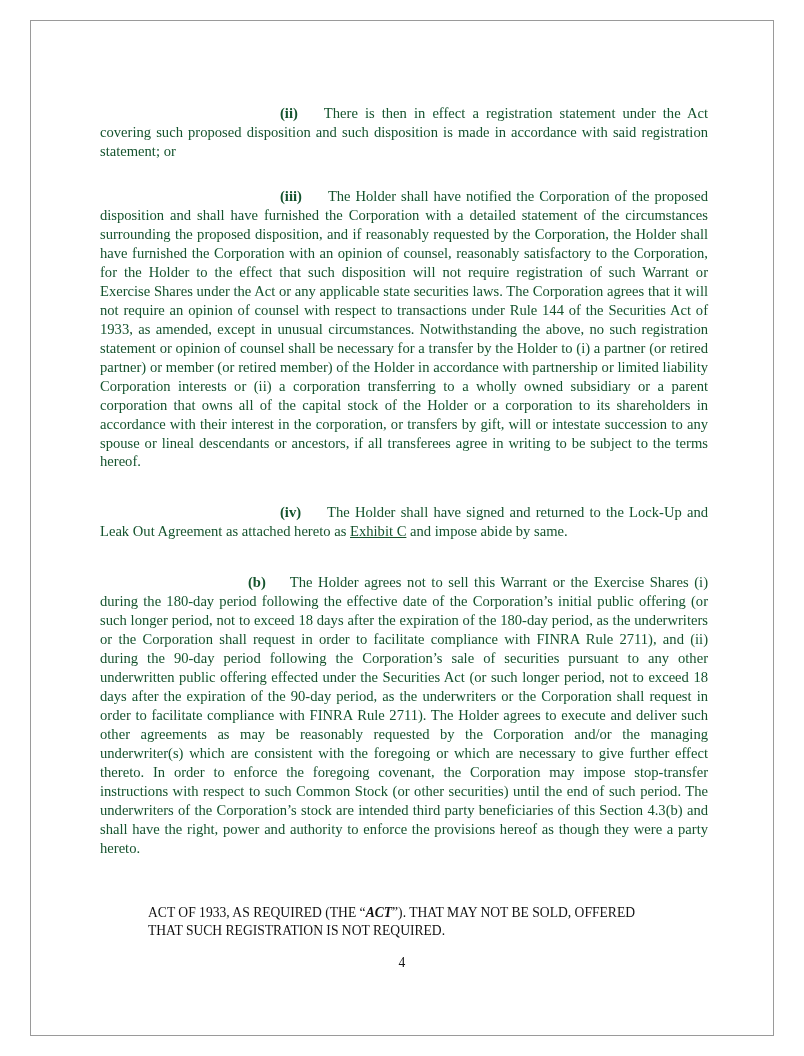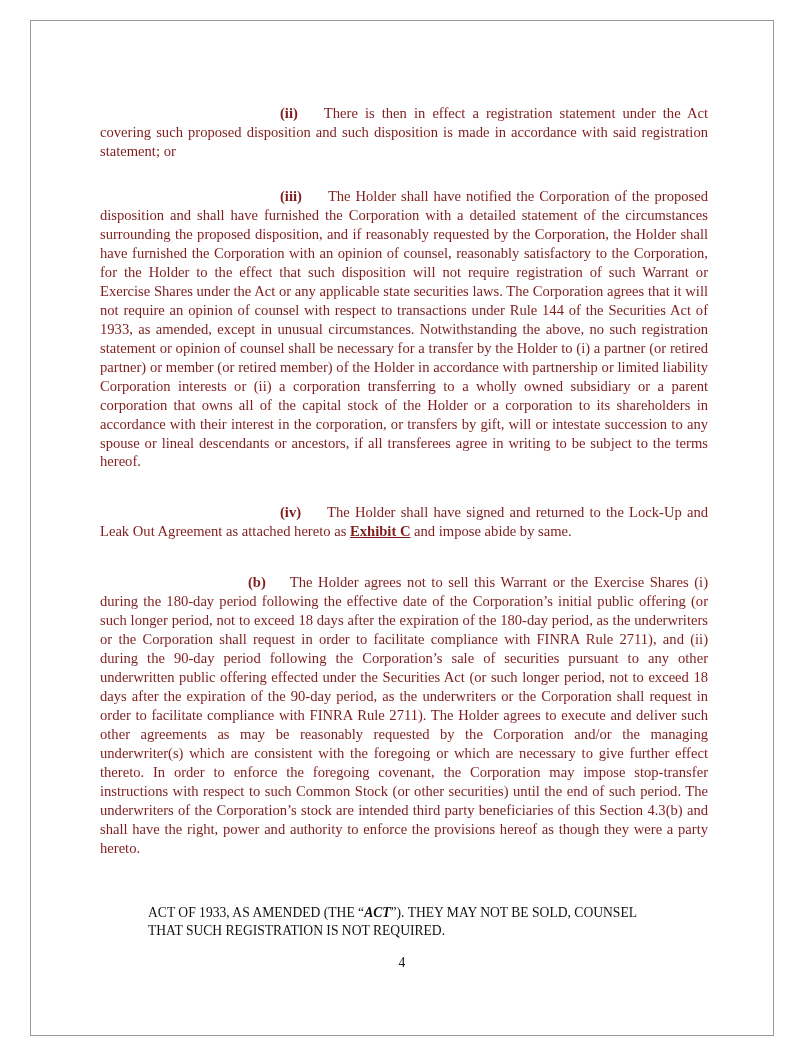--- a/index.html
+++ b/index.html
@@ -34,38 +34,38 @@
     left: 100px;
     top: 104px;
     width: 608px;
   }
   p {
     margin: 0 0 12px 0;
     font-size: 14.6px;
     line-height: 1.30;
     text-align: justify;
     text-justify: inter-word;
-    color: #7f1d1d;
+    color: #14532d;
   }
   .lead {
     display: inline-block;
     margin-left: 180px;
   }
   .lead-narrow {
     display: inline-block;
     margin-left: 148px;
   }
   .lead-c {
     display: inline-block;
     margin-left: 148px;
   }
   b.label { font-weight: bold; }
   .gap-after-label { display: inline-block; width: 26px; }
   .gap-after-label-sm { display: inline-block; width: 24px; }
-  .underline { text-decoration: underline; font-weight: bold; }
+  .underline { text-decoration: underline; }
   .legend {
     margin: 0;
     padding: 0 46px 0 48px;
     font-size: 13.6px;
     line-height: 1.32;
     text-align: justify;
     color: #111;
   }
   .legend div { white-space: normal; }
   .block-spacer-lg { height: 20px; }
@@ -110,20 +110,20 @@
     <p>
       <span class="lead-narrow"><b class="label">(b)</b></span><span class="gap-after-label-sm"></span><span>The Holder agrees not to sell this Warrant or the Exercise Shares (i) during the 180-day period following the effective date of the Corporation’s initial public offering (or such longer period, not to exceed 18 days after the expiration of the 180-day period, as the underwriters or the Corporation shall request in order to facilitate compliance with FINRA Rule 2711), and (ii) during the 90-day period following the Corporation’s sale of securities pursuant to any other underwritten public offering effected under the Securities Act (or such longer period, not to exceed 18 days after the expiration of the 90-day period, as the underwriters or the Corporation shall request in order to facilitate compliance with FINRA Rule 2711).  The Holder agrees to execute and deliver such other agreements as may be reasonably requested by the Corporation and/or the managing underwriter(s) which are consistent with the foregoing or which are necessary to give further effect thereto.  In order to enforce the foregoing covenant, the Corporation may impose stop-transfer instructions with respect to such Common Stock (or other securities) until the end of such period.  The underwriters of the Corporation’s stock are intended third party beneficiaries of this Section 4.3(b) and shall have the right, power and authority to enforce the provisions hereof as though they were a party hereto.</span>
     </p>
 
     <div class="block-spacer-lg"></div>
 
 
     <div class="block-spacer-md"></div>
 
     <div class="legend">
-      <div><span>ACT OF 1933, AS AMENDED (THE “</span><i class="act">ACT</i><span>”). THEY MAY NOT BE SOLD, COUNSEL</span></div>
+      <div><span>ACT OF 1933, AS REQUIRED (THE “</span><i class="act">ACT</i><span>”). THAT MAY NOT BE SOLD, OFFERED</span></div>
       <div>THAT SUCH REGISTRATION IS NOT REQUIRED.</div>
     </div>
 
   </div>
 
   <div class="pagenum">4</div>
 </div>
 
 </body></html>

